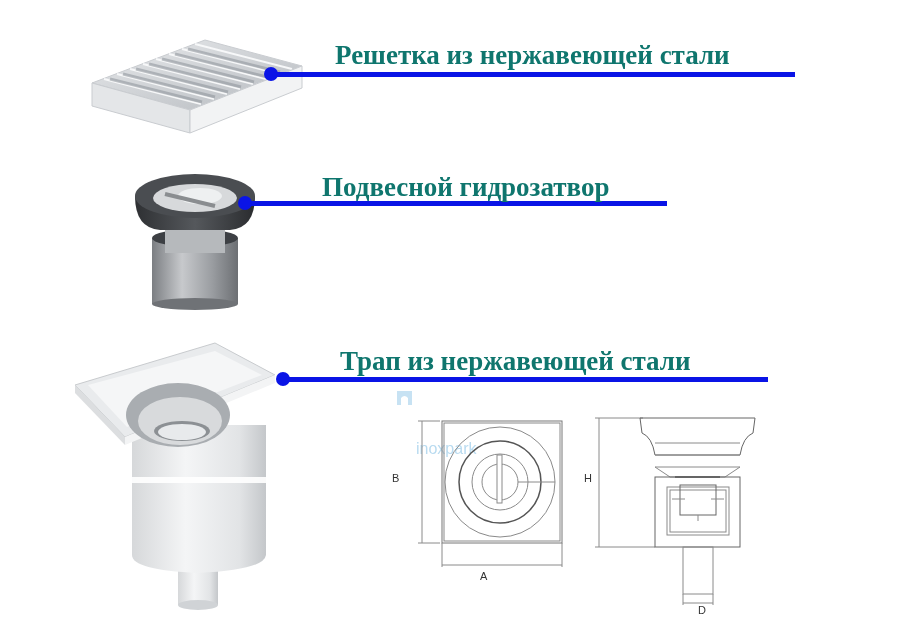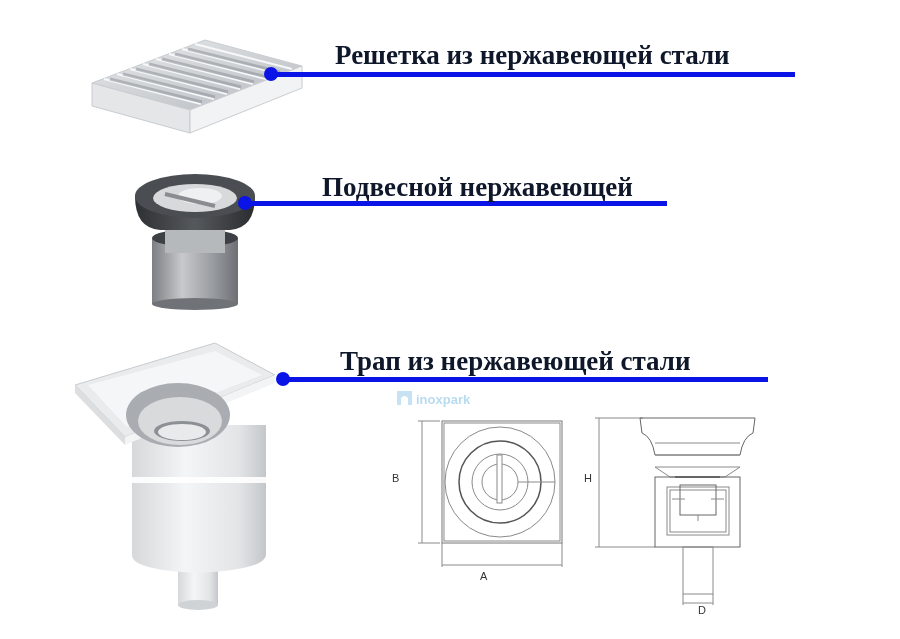--- a/index.html
+++ b/index.html
@@ -1,24 +1,24 @@
 <!DOCTYPE html>
 <html><head>
 <meta charset="utf-8">
 <style>
   html, body { margin: 0; padding: 0; background: #ffffff; }
   body { width: 900px; height: 639px; position: relative; overflow: hidden; font-family: "Liberation Serif", serif; }
   .label {
-    position: absolute; font-weight: bold; color: #0f172a; font-size: 27px; line-height: 1; white-space: nowrap;
+    position: absolute; font-weight: bold; color: #0f766e; font-size: 27px; line-height: 1; white-space: nowrap;
     font-family: "Liberation Serif", "DejaVu Serif", serif;
   }
   .leader { position: absolute; height: 5px; background: #0a14e6; }
   .dot { position: absolute; width: 14px; height: 14px; border-radius: 50%; background: #0a14e6; }
   .dim-label { position: absolute; font-family: "Liberation Sans", sans-serif; font-size: 11px; color: #333; }
-  .watermark { position: absolute; font-family: "Liberation Sans", sans-serif; font-weight: bold; font-size: 13px; color: #b9dbf0; }
+  .watermark { position: absolute; font-family: "Liberation Sans", sans-serif; font-weight: normal; font-size: 16px; color: #b9dbf0; margin-top: 48px; }
   svg { position: absolute; overflow: visible; }
 </style>
 </head>
 <body>
 
 <svg style="left:90px;top:38px;" width="215" height="100" viewBox="0 0 215 100">
   <defs>
     <linearGradient id="gtop" x1="0" y1="0" x2="1" y2="1">
       <stop offset="0" stop-color="#e8eaec"></stop>
         <stop offset="1" stop-color="#b6babf"></stop>
@@ -83,21 +83,21 @@
 
   <path d="M5,28 Q5,60 30,62 L100,62 Q125,60 125,28 Z" fill="url(#ring)"></path>
   <ellipse cx="65" cy="28" rx="60" ry="22" fill="#4a4d51"></ellipse>
   <ellipse cx="65" cy="30" rx="42" ry="14" fill="#d7d9db"></ellipse>
   <ellipse cx="70" cy="28" rx="22" ry="8" fill="#eef0f1"></ellipse>
   <line x1="35" y1="26" x2="85" y2="38" stroke="#8a8d90" stroke-width="4"></line>
 </svg>
 
 <div class="leader" style="left:245px;top:201px;width:422px;"></div>
 <div class="dot" style="left:238px;top:196px;"></div>
-<div class="label" style="left:322px;top:174px;">Подвесной нержавеющей</div>
+<div class="label" style="left:322px;top:174px;">Подвесной гидрозатвор</div>
 
 <svg style="left:70px;top:335px;" width="280" height="280" viewBox="0 0 280 280">
   <defs>
     <linearGradient id="body" x1="0" y1="0" x2="1" y2="0">
       <stop offset="0" stop-color="#d6d8da"></stop>
         <stop offset="0.4" stop-color="#f4f5f6"></stop>
       <stop offset="0.8" stop-color="#e2e4e6"></stop>
         <stop offset="1" stop-color="#c4c7ca"></stop>
     </linearGradient>
   </defs>

